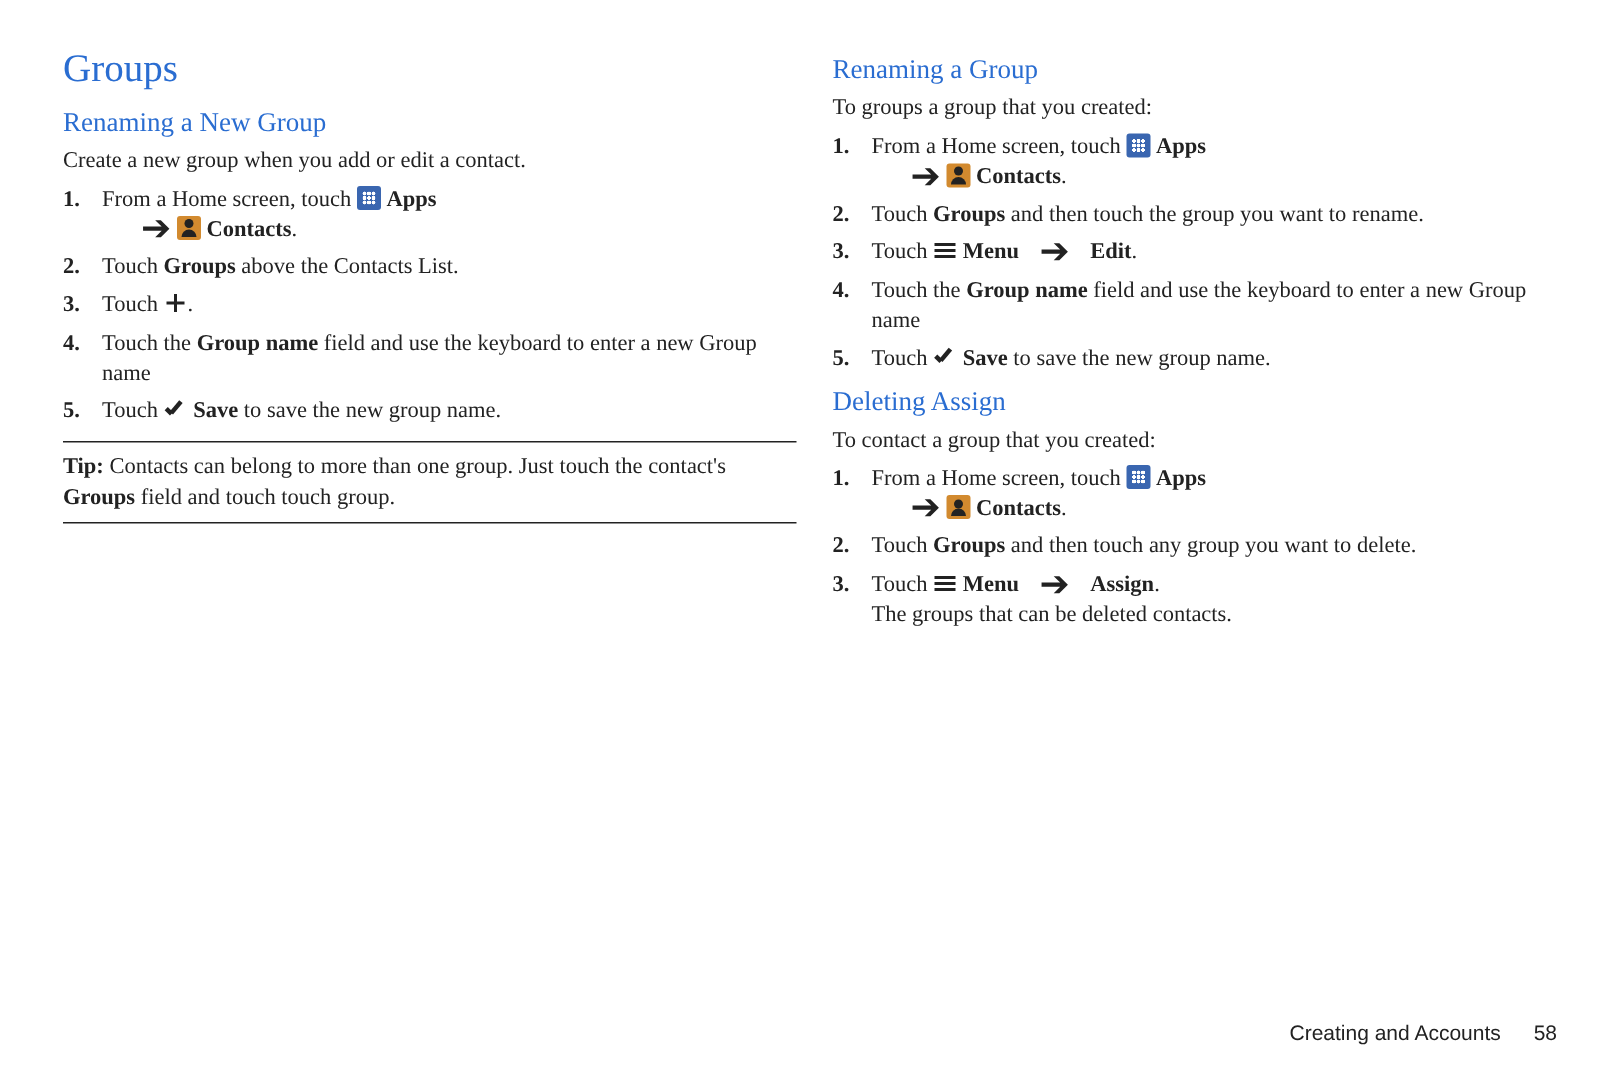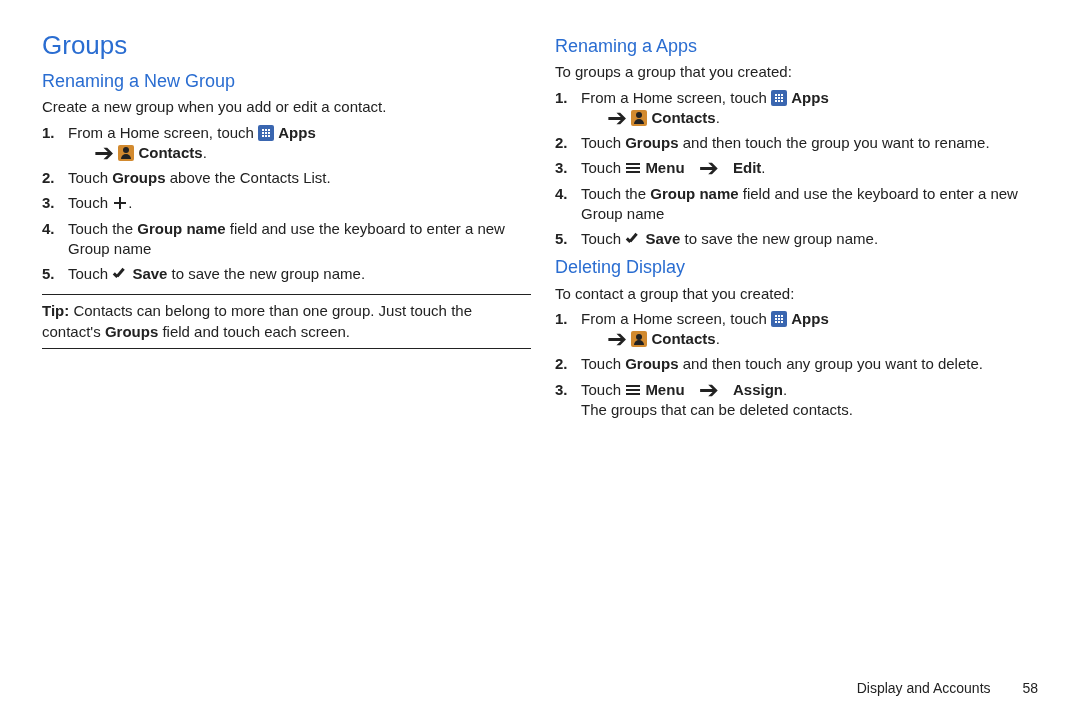--- a/index.html
+++ b/index.html
@@ -10,20 +10,21 @@
     height: 720px;
     margin: 0;
     padding: 28px 36px 24px 42px;
     box-sizing: border-box;
     position: relative;
     line-height: 1.35;
   }
   .columns {
     display: flex;
     gap: 24px;
+    font-family: Liberation Serif, serif;
   }
   .col { flex: 1; }
   h1 {
     color: #2a6dd1;
     font-weight: normal;
     font-size: 26px;
     margin: 0 0 6px 0;
   }
   h2 {
     color: #2a6dd1;
@@ -53,21 +54,21 @@
     border-bottom: 1px solid #222;
     margin: 10px 0 14px 0;
     padding: 6px 0;
   }
   .footer {
     position: absolute;
     bottom: 22px;
     right: 42px;
     font-size: 14px;
   }
-  .footer .pg { margin-left: 28px; }
+  .footer .pg { margin-left: 18px; }
   .inlineContacts { margin-left: 26px; }
   
   .icon {
     display: inline-block;
     vertical-align: -3px;
   }
   .icon-apps {
     width: 16px; height: 16px;
     background: #3a66b0;
     border-radius: 2px;
@@ -195,28 +196,28 @@
         <span class="num">5.</span>
         <span>Touch </span>
         <span class="icon icon-check"></span>
         <span class="b">Save</span><span> to save the new group name.</span>
       </li>
     </ol>
 
     <div class="tipBox">
       <p style="margin:0;">
         <span class="b">Tip:</span>
-        <span>Contacts can belong to more than one group. Just touch the contact's </span><span class="b">Groups</span><span> field and touch each screen.</span>
+        <span>Contacts can belong to more than one group. Just touch the contact's </span><span class="b">Groups</span><span> field and touch touch group.</span>
       </p>
     </div>
 
   </div>
 
   <div class="col">
-    <h2>Renaming a Apps</h2>
+    <h2>Renaming a Group</h2>
     <p>To groups a group that you created:</p>
 
     <ol class="steps">
       <li>
         <span class="num">1.</span>
         <span>From a Home screen, touch </span>
         <span class="icon icon-apps"></span>
         <span class="b">Apps</span>
         <br>
         <span class="inlineContacts">
@@ -242,21 +243,21 @@
         <span>Touch the </span><span class="b">Group name</span><span> field and use the keyboard to enter a new Group name</span>
       </li>
       <li>
         <span class="num">5.</span>
         <span>Touch </span>
         <span class="icon icon-check"></span>
         <span class="b">Save</span><span> to save the new group name.</span>
       </li>
     </ol>
 
-    <h2>Deleting Display</h2>
+    <h2>Deleting Assign</h2>
     <p>To contact a group that you created:</p>
 
     <ol class="steps">
       <li>
         <span class="num">1.</span>
         <span>From a Home screen, touch </span>
         <span class="icon icon-apps"></span>
         <span class="b">Apps</span>
         <br>
         <span class="inlineContacts">
@@ -278,15 +279,15 @@
         <span class="b gap">Assign</span><span>.</span>
         <br>
         <span>The groups that can be deleted contacts.</span>
       </li>
     </ol>
   </div>
 
 </div>
 
 <div class="footer">
-  <span>Display and Accounts</span>
+  <span>Creating and Accounts</span>
   <span class="pg">58</span>
 </div>
 
 </body></html>

